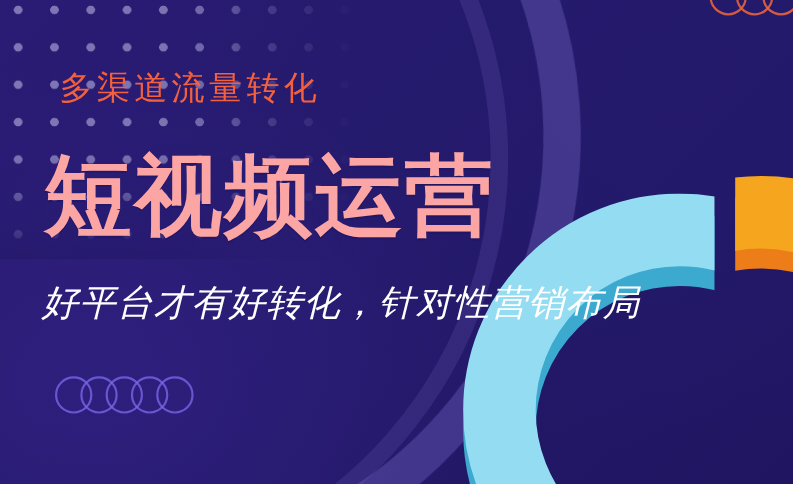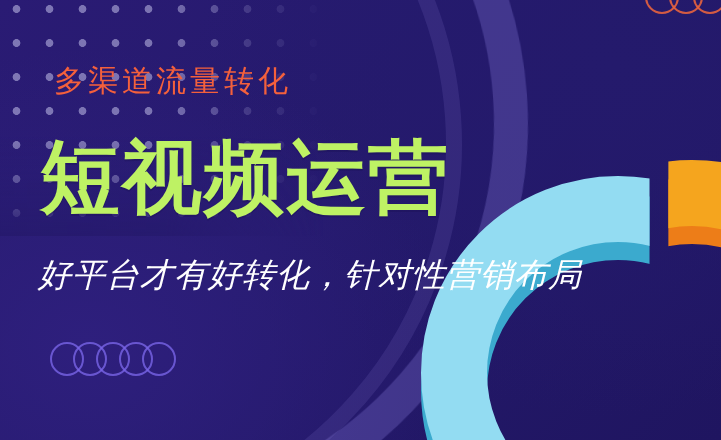--- a/index.html
+++ b/index.html
@@ -185,21 +185,21 @@
     white-space: nowrap;
   }
 
   .headline {
     position: absolute;
     left: 40px;
     top: 138px;
     font-size: 80px;
     line-height: 1;
     letter-spacing: 2px;
-    color: #bef264;
+    color: #fca5a5;
     font-family: "DejaVu Sans", "Liberation Sans", sans-serif;
     font-weight: 700;
     white-space: nowrap;
     text-shadow: 0 2px 0 rgba(20,12,70,0.25);
   }
 
   .subline {
     position: absolute;
     left: 38px;
     top: 258px;

